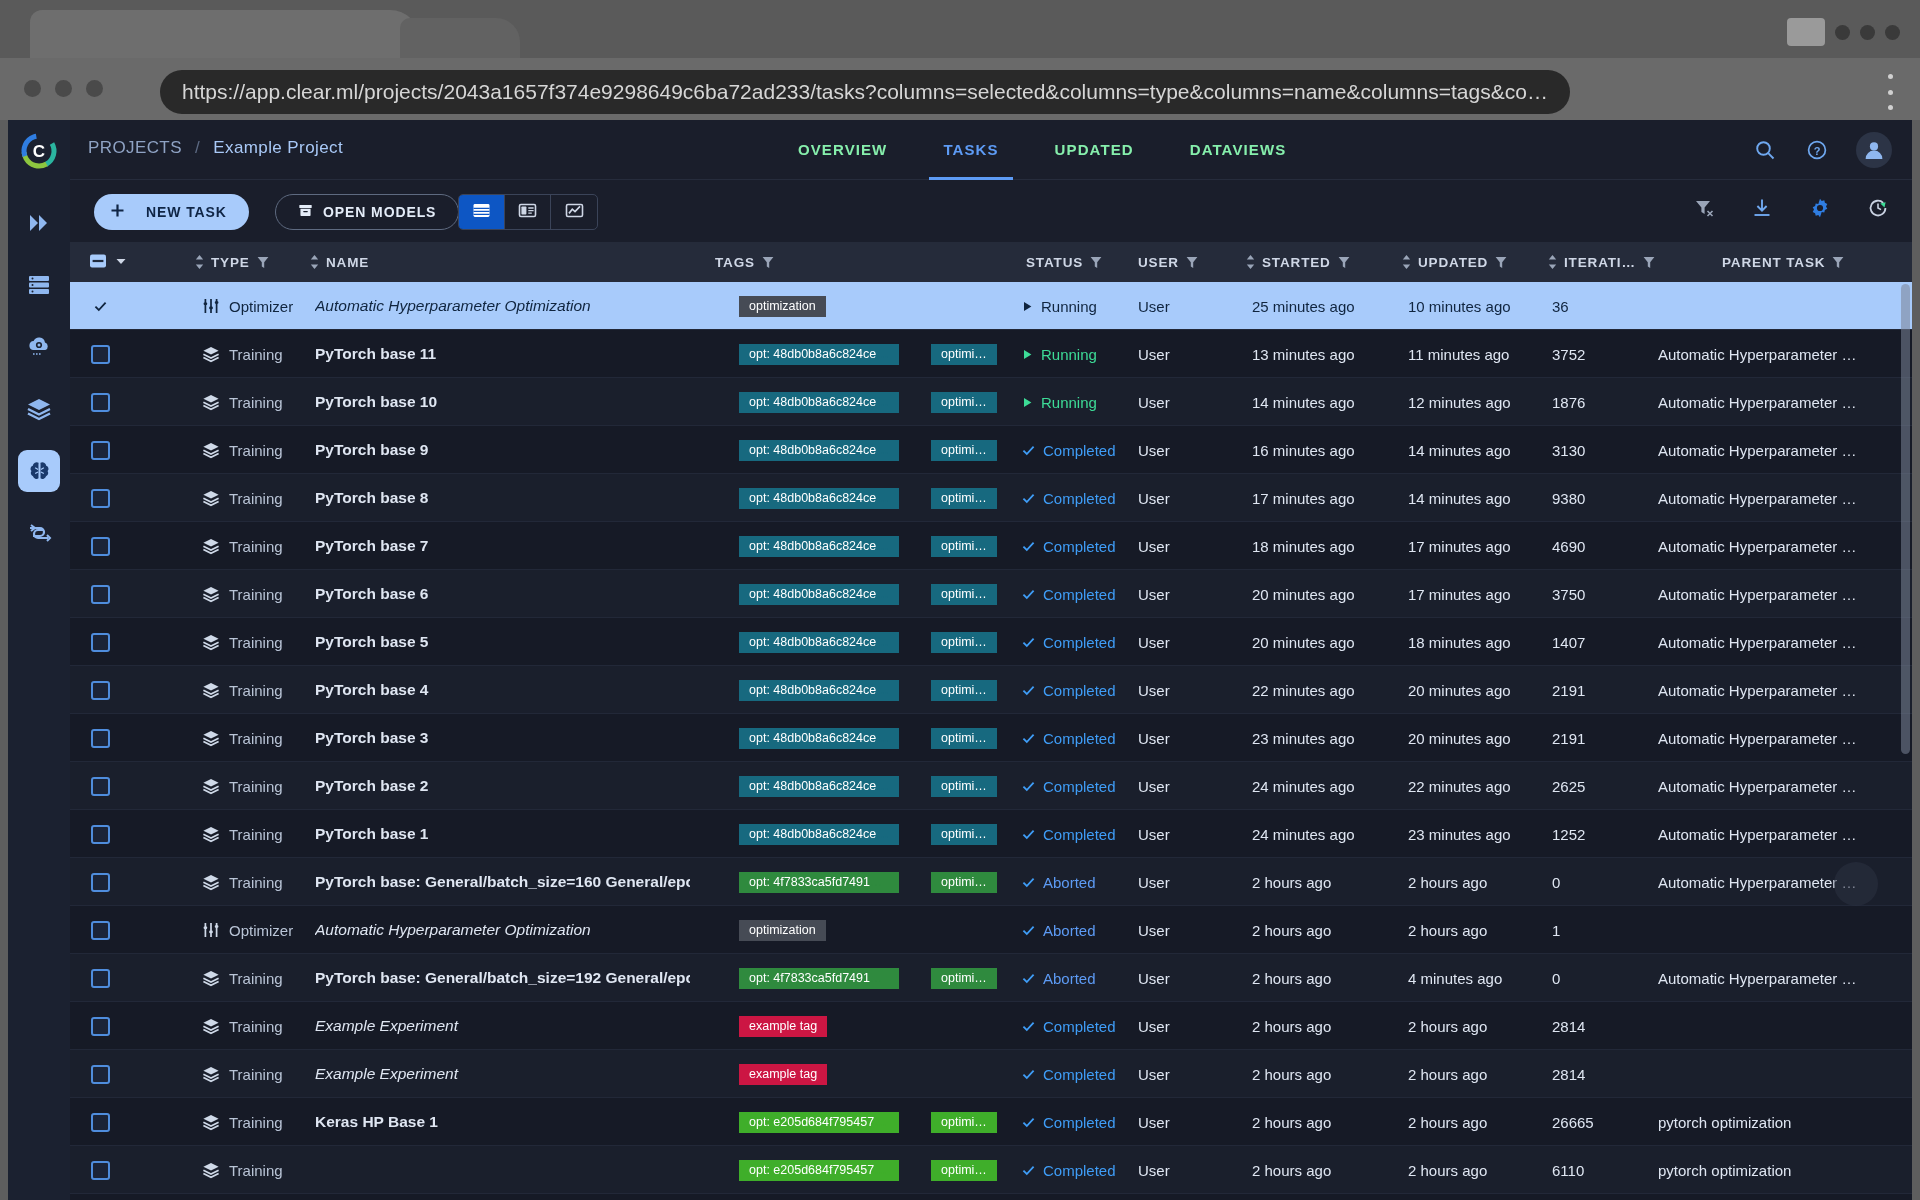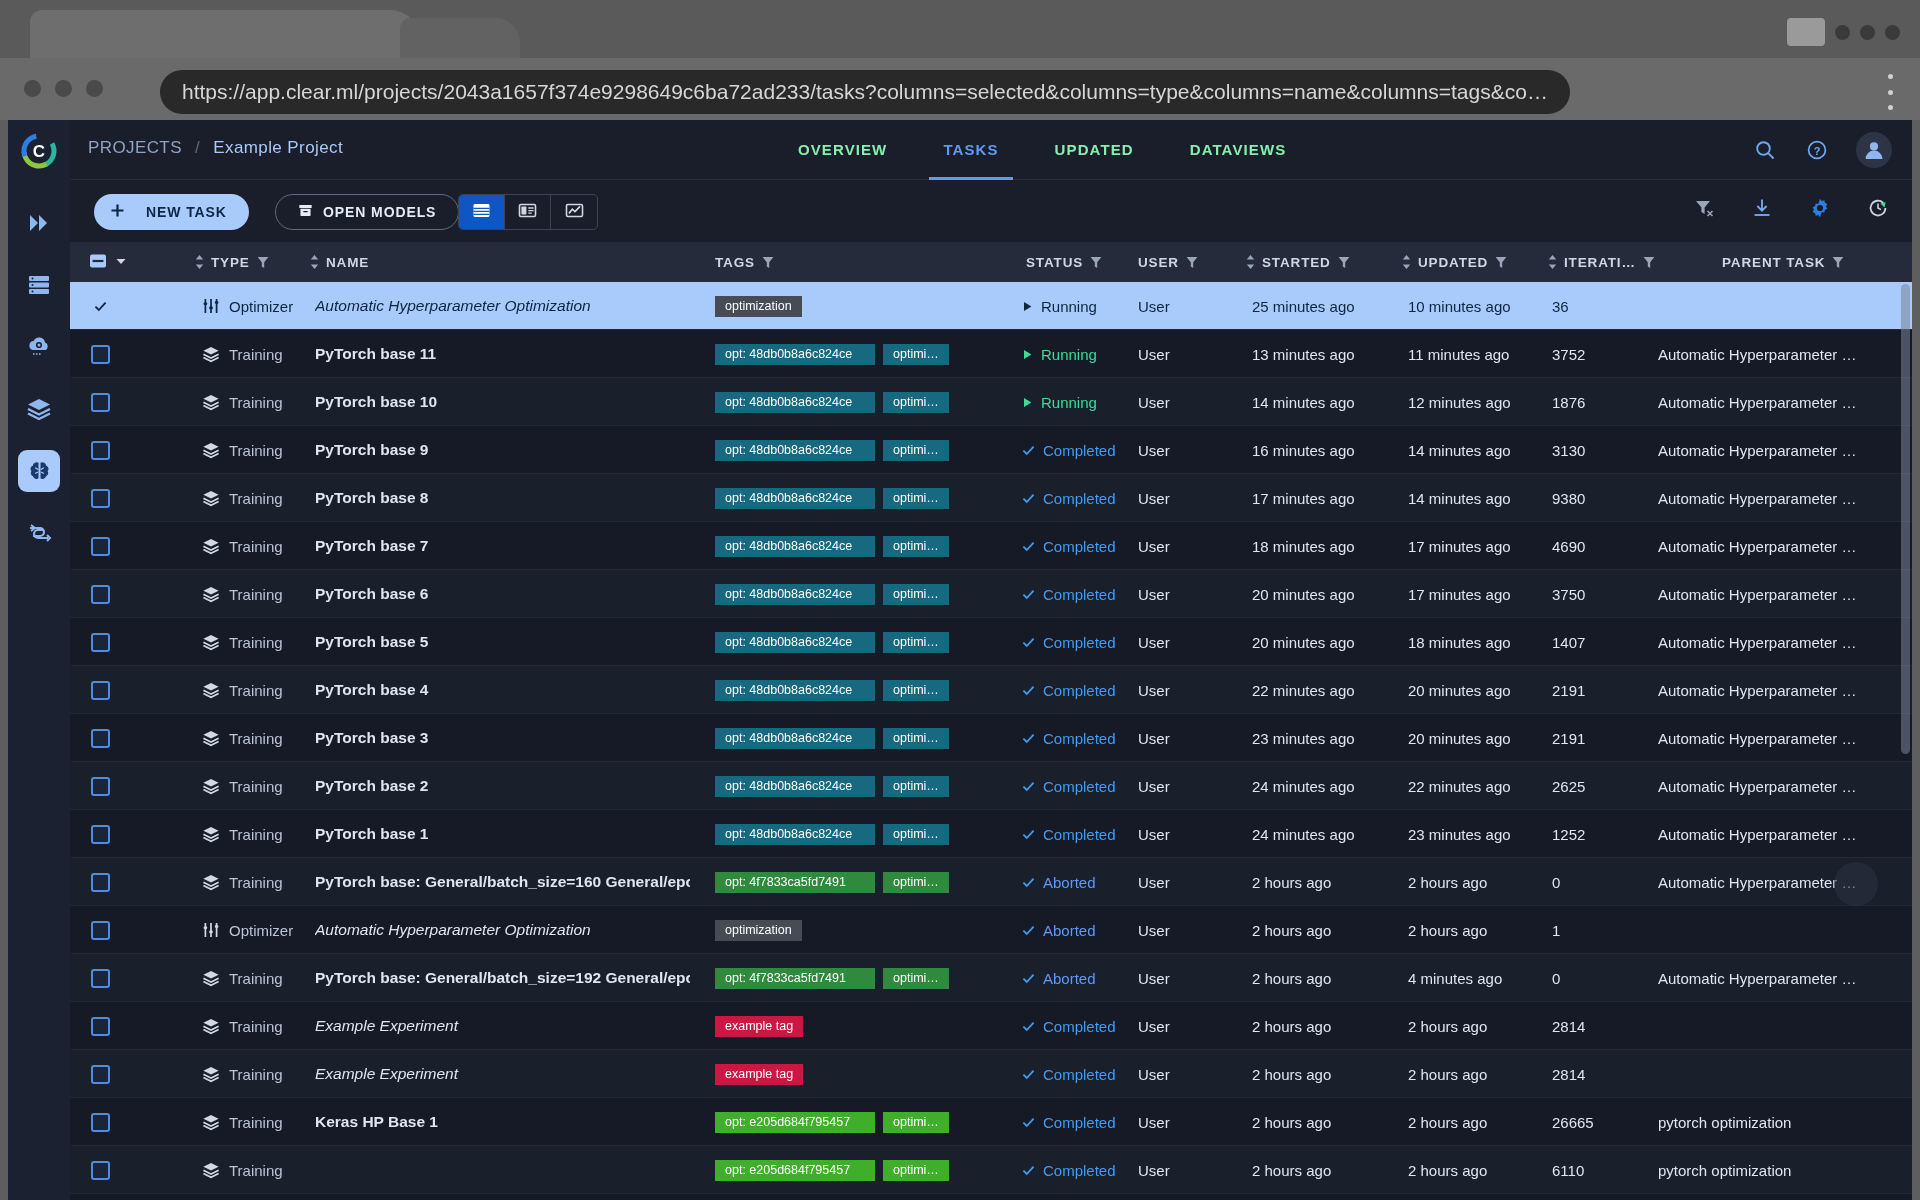--- a/index.html
+++ b/index.html
@@ -179,21 +179,21 @@
   .c-status { left: 952px; width: 120px; gap: 8px; font-size: 15px; }
   .c-user { left: 1068px; width: 110px; }
   .c-started { left: 1182px; width: 140px; }
   .c-updated { left: 1338px; width: 140px; }
   .c-iter { left: 1482px; width: 100px; }
   .c-parent { left: 1588px; width: 250px; }
 
   .tag {
     position: relative; height: 21px; line-height: 21px; padding: 0 10px;
     font-size: 12.5px; color: #ffffff; max-width: 160px;
-    overflow: hidden; text-overflow: ellipsis; white-space: nowrap;
+    overflow: hidden; text-overflow: ellipsis; white-space: nowrap; margin-left: 24px;
   }
   .tag::after {
     content: ""; position: absolute; right: -9px; top: 0;
     border-left: 9px solid currentColor; border-top: 10.5px solid transparent;
     border-bottom: 10.5px solid transparent;
   }
   .tag.teal { background: #17697f; color: #17697f; }
   .tag.green { background: #2f8a3e; color: #2f8a3e; }
   .tag.brightgreen { background: #3fae2a; color: #3fae2a; }
   .tag.grey { background: #464b55; color: #464b55; }

